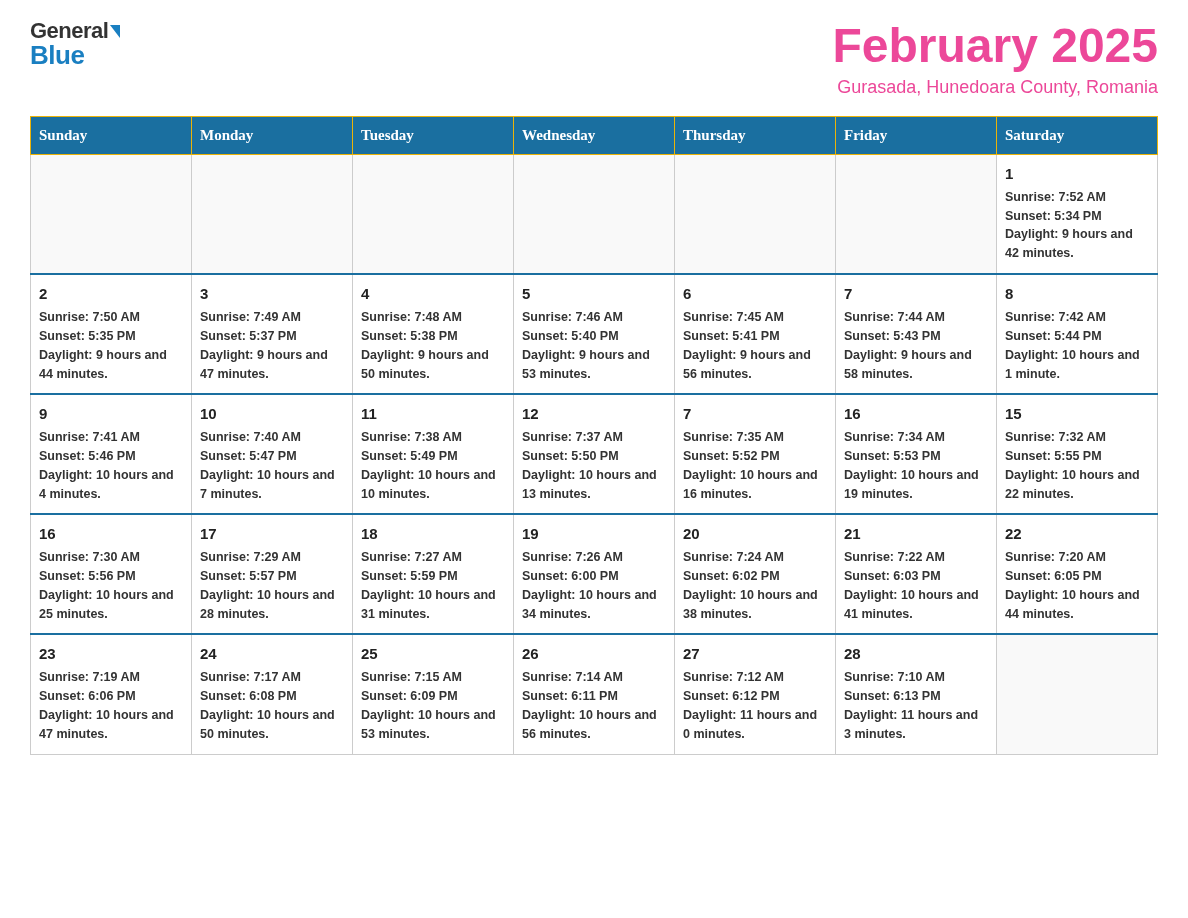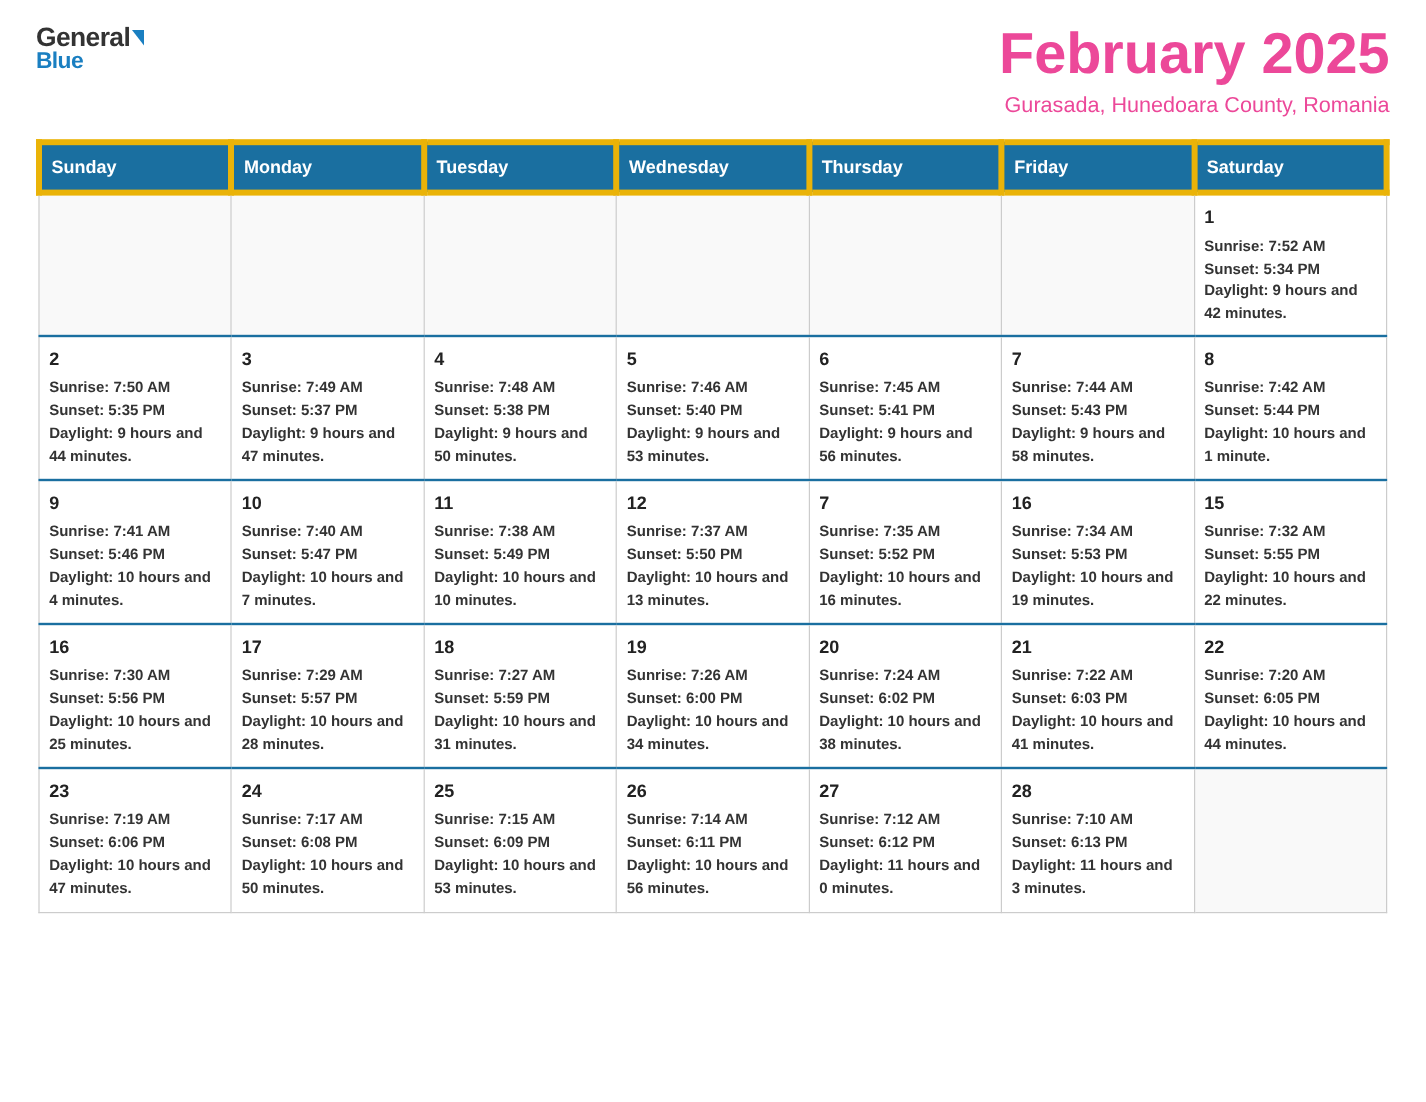--- a/index.html
+++ b/index.html
@@ -21,21 +21,21 @@
       align-items: flex-start;
       line-height: 1;
     }
     .logo-general {
       font-size: 22px;
       font-weight: bold;
       color: #333;
       letter-spacing: -0.5px;
     }
     .logo-blue {
-      font-size: 19px;
+      font-size: 26px;
       font-weight: bold;
       color: #1a7fc1;
       letter-spacing: -0.5px;
     }
     .logo-arrow {
       display: inline-block;
       width: 0;
       height: 0;
       border-left: 10px solid transparent;
       border-right: 0px solid transparent;
@@ -64,21 +64,22 @@
       border-collapse: collapse;
       border: 1px solid #999;
     }
     .calendar th {
       background-color: #1a6fa0;
       color: #fff;
       font-size: 15px;
       font-weight: bold;
       padding: 10px 8px;
       text-align: left;
-      border: 5px solid #eab308;
+      border: 1px solid #eab308;
+      font-family: Liberation Serif, serif;
     }
     .calendar td {
       vertical-align: top;
       padding: 8px 8px 6px 8px;
       border: 1px solid #ccc;
       width: calc(100% / 7);
       font-size: 13px;
       line-height: 1.4;
     }
     .calendar tr.week-row td {

